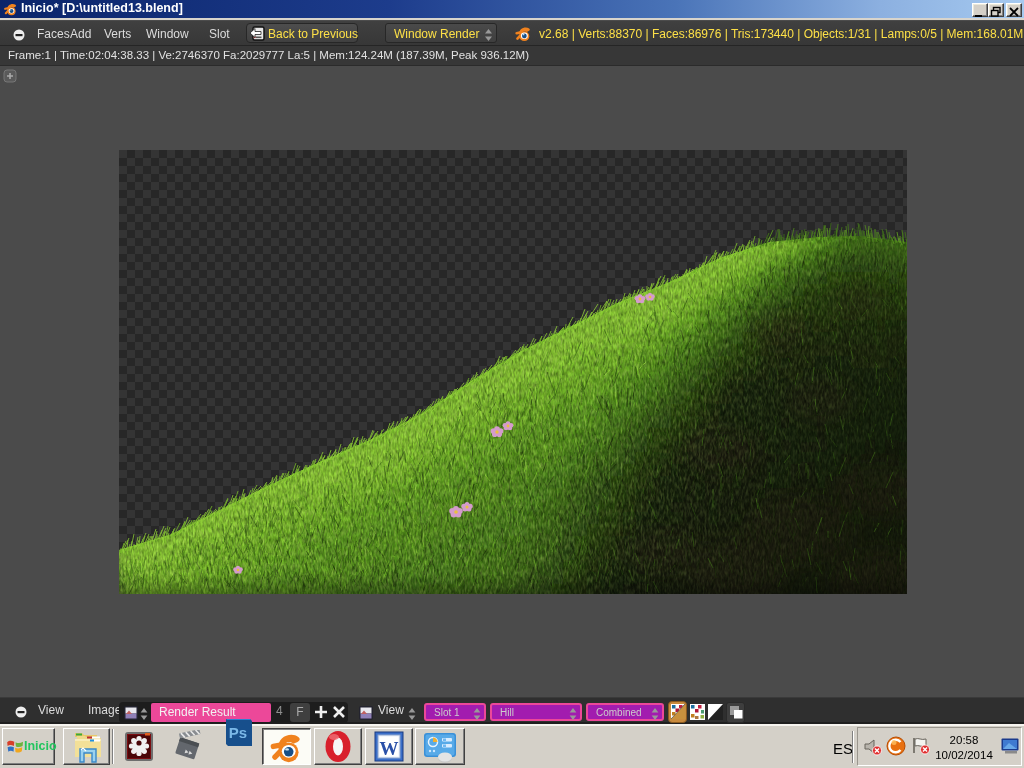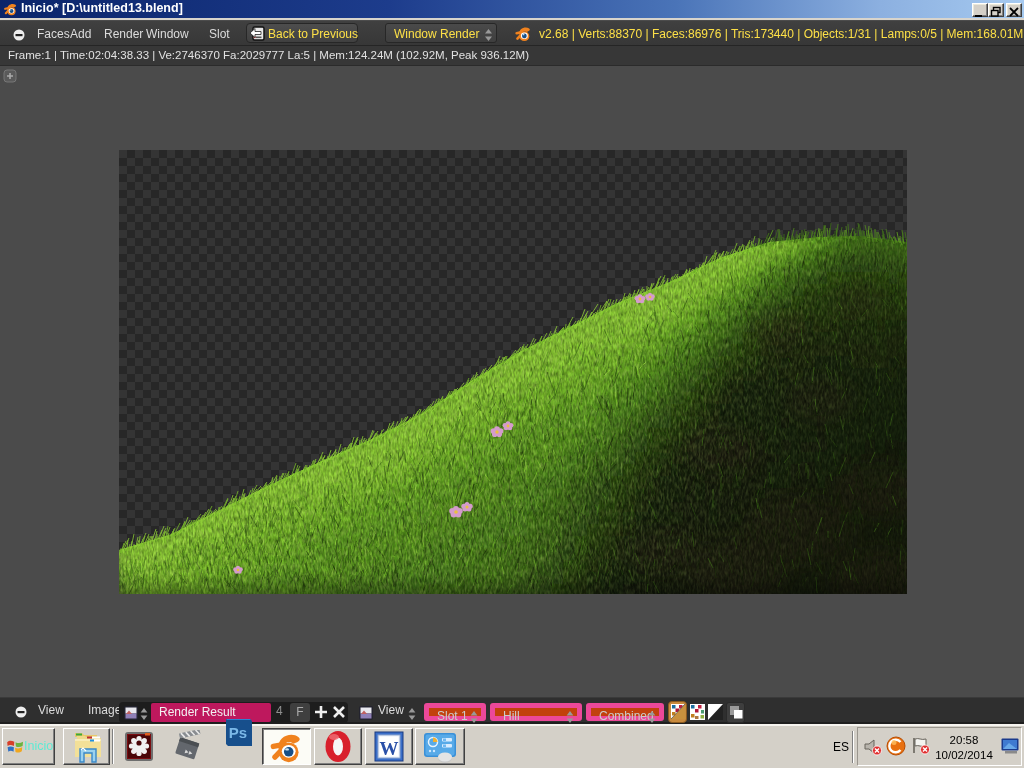--- a/index.html
+++ b/index.html
@@ -11,21 +11,21 @@
 #winline{left:0;top:18px;width:1024px;height:2px;background:#d8d4cc}
 #menubar{left:0;top:20px;width:1024px;height:26px;background:linear-gradient(#404040,#373737);border-top:1px solid #4c4c4c;border-bottom:1px solid #252525}
 .mtx{color:#dcdcdc;font-size:12px;top:26.5px;white-space:nowrap}
 #statsbar{left:0;top:46px;width:1024px;height:20px;background:#373737;border-bottom:1px solid #2b2b2b;color:#e2e2e2;font-size:11.5px;line-height:19px;padding-left:8px;white-space:nowrap}
 #imghdr{left:0;top:697px;width:1024px;height:25px;background:#2f2f2f;border-top:1px solid #3a3a3a}
 #hdrline{left:0;top:722px;width:1024px;height:2px;background:#1f1f1f}
 #taskhl{left:0;top:724px;width:1024px;height:2px;background:#f6f4ef}
 #taskbar{left:0;top:726px;width:1024px;height:42px;background:#d4d0c8}
 .wbtn{background:#d4d0c8;border-top:1px solid #fff;border-left:1px solid #fff;border-right:1px solid #404040;border-bottom:1px solid #404040;box-shadow:inset -1px -1px 0 #808080}
 .wbtn-sunk{background:#fcfcf6;border-top:1px solid #404040;border-left:1px solid #404040;border-right:1px solid #fff;border-bottom:1px solid #fff;box-shadow:inset 1px 1px 0 #808080}
-.drop{height:18px;background:#c2410c;border:5px solid #ec4899;border-radius:3px;color:#cccccc;font-size:12px;line-height:16px}
+.drop{height:18px;background:#a21caf;border:2px solid #ec4899;border-radius:3px;color:#cccccc;font-size:10px;line-height:16px}
 .updn{position:absolute;right:3px;top:3px}
 .btxt{color:#fde047;font-size:12px}
 </style></head><body>
 <div id="titlebar" class="abs"></div>
 <div id="title-ic" class="abs"><svg width="14" height="14" viewBox="0 0 64 64">
       <g stroke="#f0821e" stroke-width="10" stroke-linecap="round" fill="none">
         <path d="M33 30 L13 51"></path>
         <path d="M31 27 L10 31"></path>
       </g>
       <path d="M20 36 C16 12 44 3 57 13 C62 17 60 21 52 24 L48 26 C41 19 29 23 25 34 Z" fill="#f0821e"></path>
@@ -46,21 +46,21 @@
       <path d="M3 2 L11 10 M11 2 L3 10" stroke="#000" stroke-width="1.8"></path>
     </svg></div>
 <div id="winline" class="abs"></div>
 <div id="menubar" class="abs"></div>
 <div class="abs" style="left:13px;top:27px"><svg width="12" height="12">
       <circle cx="6" cy="6" r="5.5" fill="#eee"></circle>
       <rect x="2.5" y="5" width="7" height="2.2" fill="#222"></rect>
     </svg></div>
 <div class="abs mtx" style="left:37px">Faces</div>
 <div class="abs mtx" style="left:70px">Add</div>
-<div class="abs mtx" style="left:104px">Render</div>
+<div class="abs mtx" style="left:104px">Verts</div>
 <div class="abs mtx" style="left:146px">Window</div>
 <div class="abs mtx" style="left:209px">Slot</div>
 <div class="abs" style="left:246px;top:23px;width:112px;height:20px;background:linear-gradient(#4d4d4d,#404040);border:1px solid #272727;border-radius:4px"></div>
 <div class="abs" style="left:249px;top:25px"><svg width="16" height="16">
       <rect x="4" y="2" width="11" height="13" rx="1.5" fill="#e8e8e8" stroke="#111" stroke-width="1.5"></rect>
       <rect x="6.5" y="11.5" width="6" height="1.6" fill="#555"></rect>
       <circle cx="5.6" cy="12.3" r="1" fill="#c33"></circle>
       <path d="M1 8 L6 3.5 L6 6.5 L12 6.5 L12 9.5 L6 9.5 L6 12.5 Z" fill="#fff" stroke="#222" stroke-width="0.8"></path>
     </svg></div>
 <div class="abs btxt" style="left:268px;top:27px">Back to Previous</div>
@@ -75,21 +75,21 @@
         <path d="M33 30 L13 51"></path>
         <path d="M31 27 L10 31"></path>
       </g>
       <path d="M20 36 C16 12 44 3 57 13 C62 17 60 21 52 24 L48 26 C41 19 29 23 25 34 Z" fill="#f0821e"></path>
       <circle cx="39" cy="42" r="18.5" fill="#f0821e"></circle>
       <ellipse cx="39" cy="40" rx="13" ry="12" fill="#fff"></ellipse>
       <circle cx="39" cy="41" r="9" fill="#174f87"></circle>
       <ellipse cx="36" cy="36.5" rx="3.5" ry="2.2" fill="#cfe4f4"></ellipse>
     </svg></div>
 <div class="abs btxt" style="left:539px;top:27px;width:486px;overflow:hidden;white-space:nowrap">v2.68 | Verts:88370 | Faces:86976 | Tris:173440 | Objects:1/31 | Lamps:0/5 | Mem:168.01M (768.36M</div>
-<div id="statsbar" class="abs">Frame:1 | Time:02:04:38.33 | Ve:2746370 Fa:2029777 La:5 | Mem:124.24M (102.92M, Peak 936.12M)</div>
+<div id="statsbar" class="abs">Frame:1 | Time:02:04:38.33 | Ve:2746370 Fa:2029777 La:5 | Mem:124.24M (187.39M, Peak 936.12M)</div>
 <div class="abs" style="left:3px;top:69px"><svg width="14" height="14">
       <rect x="1" y="1" width="12" height="12" rx="3" fill="#5a5a5a" stroke="#777" stroke-width="1"></rect>
       <path d="M7 4 L7 10 M4 7 L10 7" stroke="#aaa" stroke-width="1.6"></path>
     </svg></div>
 <div class="abs" style="left:119px;top:150px;width:788px;height:444px">
     <svg width="788" height="444" viewBox="0 0 788 444" style="display:block">
       <defs>
         <pattern id="chk" width="16" height="16" patternUnits="userSpaceOnUse">
           <rect width="16" height="16" fill="#272727"></rect>
           <rect width="8" height="8" fill="#343434"></rect>
@@ -280,21 +280,21 @@
 <div class="abs" style="left:123px;top:705px"><svg width="16" height="16">
       <rect x="1" y="1" width="14" height="14" rx="2" fill="#23232e"></rect>
       <rect x="2.5" y="2.5" width="11" height="6" fill="#e8e8ee"></rect>
       <rect x="2.5" y="8.5" width="11" height="5" fill="#9080b8"></rect>
       <path d="M3 9 L6 5.5 L9 9 Z" fill="#c06060"></path>
     </svg></div>
 <div class="abs" style="left:140px;top:706px"><svg width="8" height="12">
       <path d="M4 0 L7.4 4.4 L0.6 4.4 Z" fill="#999"></path>
       <path d="M4 12 L7.4 7.6 L0.6 7.6 Z" fill="#999"></path>
     </svg></div>
-<div class="abs" style="left:151px;top:703px;width:120px;height:19px;background:#be185d;border-radius:2px;color:#f2f2f2;font-size:12px;line-height:18px;padding-left:8px">Render Result</div>
+<div class="abs" style="left:151px;top:703px;width:120px;height:19px;background:#ec4899;border-radius:2px;color:#f2f2f2;font-size:12px;line-height:18px;padding-left:8px">Render Result</div>
 <div class="abs" style="left:276px;top:704px;color:#909090;font-size:12px">4</div>
 <div class="abs" style="left:290px;top:703px;width:20px;height:19px;background:#3f3f3f;border-radius:3px;color:#aaa;font-size:12px;text-align:center;line-height:18px">F</div>
 <div class="abs" style="left:313px;top:704px"><svg width="16" height="16">
       <path d="M8 2 L8 14 M2 8 L14 8" stroke="#efefef" stroke-width="2.6"></path>
     </svg></div>
 <div class="abs" style="left:331px;top:704px"><svg width="16" height="16">
       <path d="M3 3 L13 13 M13 3 L3 13" stroke="#efefef" stroke-width="2.6"></path>
     </svg></div>
 <div class="abs" style="left:358px;top:705px"><svg width="16" height="16">
       <rect x="1" y="1" width="14" height="14" rx="2" fill="#23232e"></rect>
@@ -350,21 +350,21 @@
     </svg></div>
 <div id="taskhl" class="abs"></div>
 <div id="taskbar" class="abs"></div>
 <div class="abs wbtn" style="left:2px;top:728px;width:53px;height:37px"></div>
 <div class="abs" style="left:6px;top:737px"><svg width="19" height="19" viewBox="0 0 48 48">
       <path d="M3 13 C9 8 14 9 21 12 L20 23 C14 20 9 19 4 23 Z" fill="#d73f2a"></path>
       <path d="M24 13 C30 16 36 16 43 12 L42 23 C36 26 30 26 25 24 Z" fill="#6cb33f"></path>
       <path d="M4 26 C9 23 14 23 20 26 L19 37 C14 34 10 34 6 37 Z" fill="#2f6fc4"></path>
       <path d="M23 27 C29 30 35 29 41 26 L40 36 C35 40 29 40 24 38 Z" fill="#f0a71f"></path>
     </svg></div>
-<div class="abs" style="left:24px;top:739px;font-size:12.5px;font-weight:normal;color:#5eead4">Inicio</div>
+<div class="abs" style="left:24px;top:739px;font-size:12.5px;font-weight:bold;color:#22c55e">Inicio</div>
 <div class="abs wbtn" style="left:63px;top:728px;width:47px;height:37px"></div>
 <div class="abs" style="left:71px;top:729px"><svg width="33" height="35" viewBox="0 0 33 35">
       <path d="M4 8 L4 4 L11 4 L13 6 L26 6 L26 8 Z" fill="#e8c96a"></path>
       <rect x="5" y="4.5" width="6" height="2" fill="#3aaa3a"></rect>
       <path d="M6 10 L6 7 L14 7 L16 9 L30 9 L30 11 Z" fill="#efd98a"></path>
       <rect x="16" y="7.5" width="5" height="2" fill="#c03030"></rect>
       <rect x="21" y="7.5" width="8" height="2" fill="#fff"></rect>
       <path d="M4 10 L30 10 L30 28 L4 28 Z" fill="#f3e098"></path>
       <path d="M4 10 L30 10 L30 12 L4 12 Z" fill="#f8ecb8"></path>
       <rect x="19" y="10.5" width="4" height="2" fill="#2090e0"></rect>
@@ -442,21 +442,21 @@
       <path d="M11 6.5 A4.5 4.5 0 0 1 15.5 11 L11 11 Z" fill="#f0b030"></path>
       <rect x="20" y="7" width="10" height="3.5" rx="1" fill="#d8ecff"></rect>
       <rect x="20" y="13" width="10" height="3.5" rx="1" fill="#d8ecff"></rect>
       <rect x="21" y="7.5" width="3" height="2.5" fill="#70b8f0"></rect>
       <rect x="21" y="13.5" width="3" height="2.5" fill="#70b8f0"></rect>
       <circle cx="8" cy="20" r="1.2" fill="#cfe8ff"></circle>
       <circle cx="12" cy="20" r="1.2" fill="#cfe8ff"></circle>
       <ellipse cx="23" cy="27" rx="7" ry="5" fill="#c8c8c8"></ellipse>
       <ellipse cx="23" cy="26" rx="7" ry="4.6" fill="#e4e4e4"></ellipse>
     </svg></div>
-<div class="abs" style="left:833px;top:740px;font-size:12px;color:#000">ES</div>
+<div class="abs" style="left:833px;top:740px;font-size:15px;color:#000">ES</div>
 <div class="abs" style="left:852px;top:731px;width:2px;height:32px;border-left:1px solid #808080;border-right:1px solid #fff"></div>
 <div class="abs" style="left:857px;top:727px;width:165px;height:39px;border:1px solid #9a968e;border-right-color:#fff;border-bottom-color:#fff"></div>
 <div class="abs" style="left:863px;top:737px"><svg width="20" height="20">
       <path d="M2 7 L6 7 L11 3 L11 16 L6 12 L2 12 Z" fill="#b8b4ac" stroke="#68645c" stroke-width="1"></path>
       <circle cx="14" cy="13.5" r="4.5" fill="#e03030" stroke="#fff" stroke-width="0.8"></circle>
       <path d="M11.975 11.475 L16.025 15.525 M16.025 11.475 L11.975 15.525" stroke="#fff" stroke-width="1.4"></path>
     </svg></div>
 <div class="abs" style="left:886px;top:736px"><svg width="20" height="20">
       <circle cx="10" cy="10" r="9" fill="#e87010"></circle>
       <circle cx="10" cy="10" r="9" fill="none" stroke="#b84c00" stroke-width="1"></circle>

